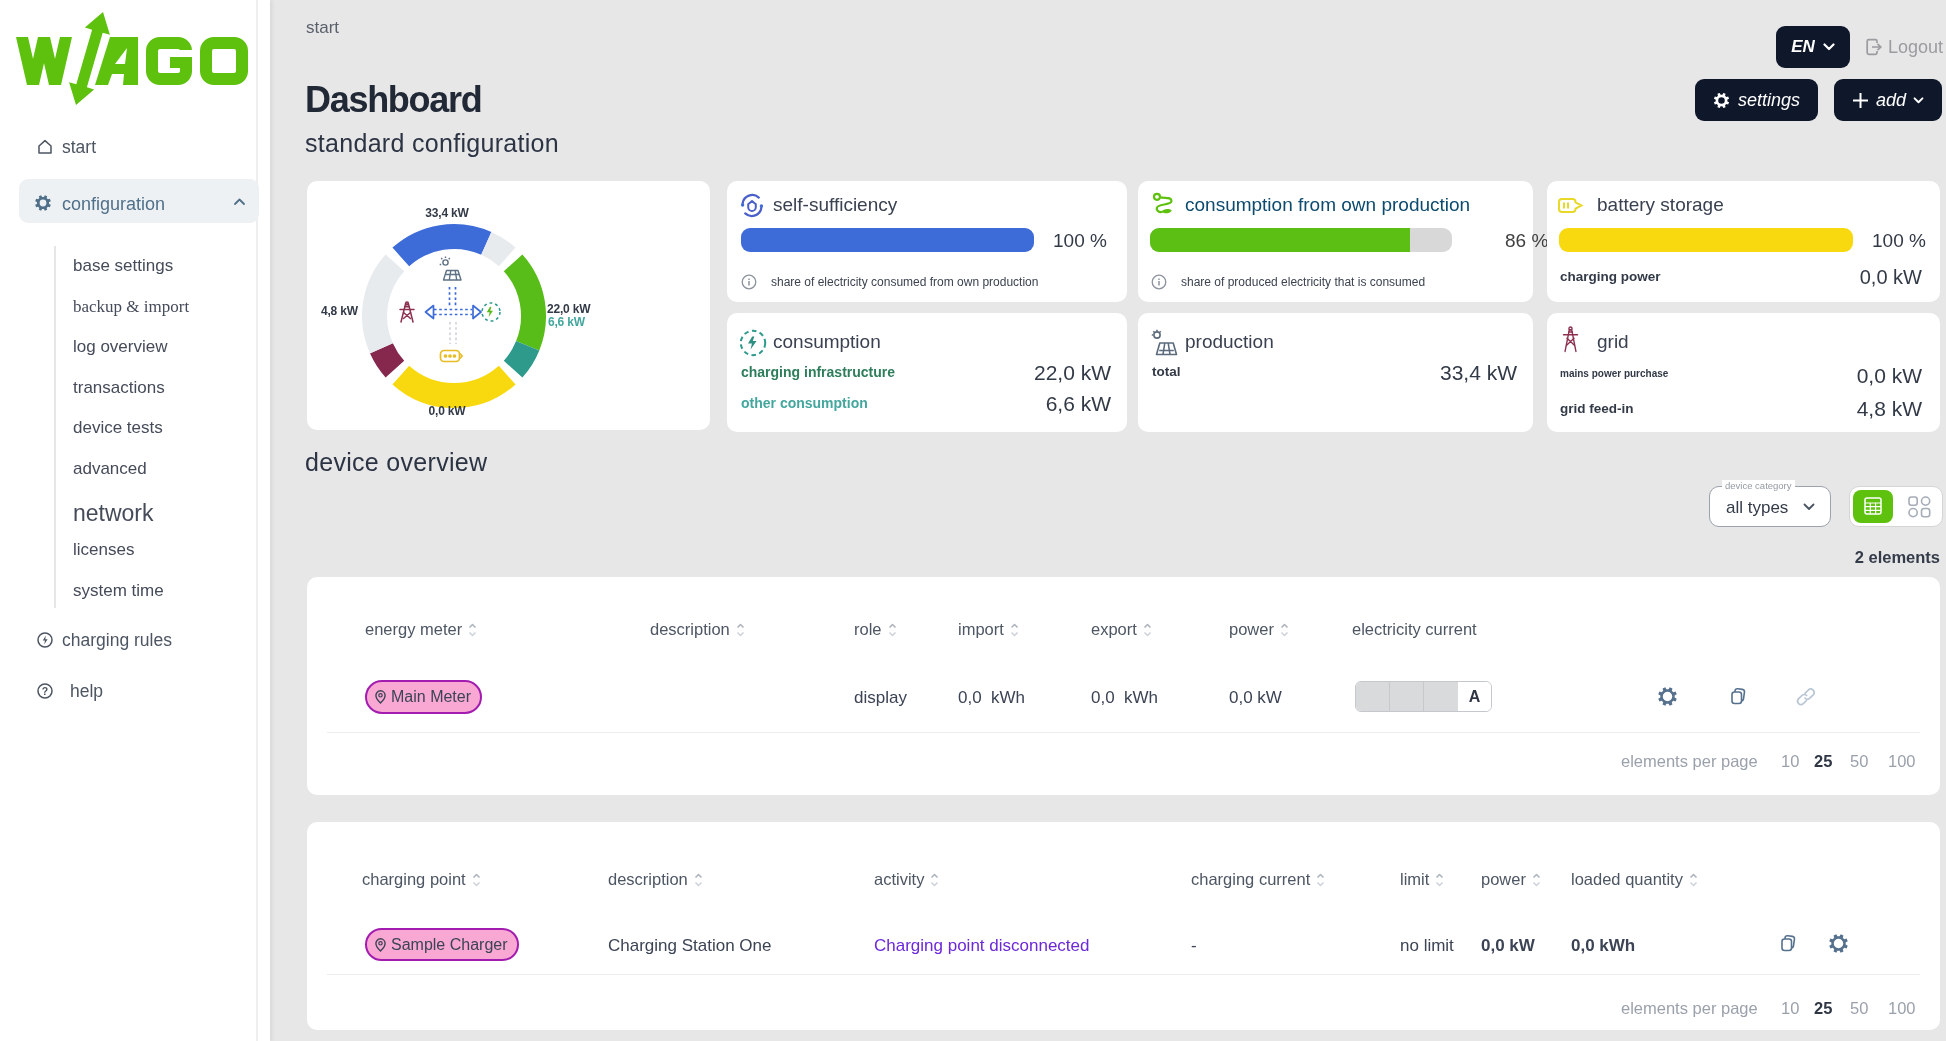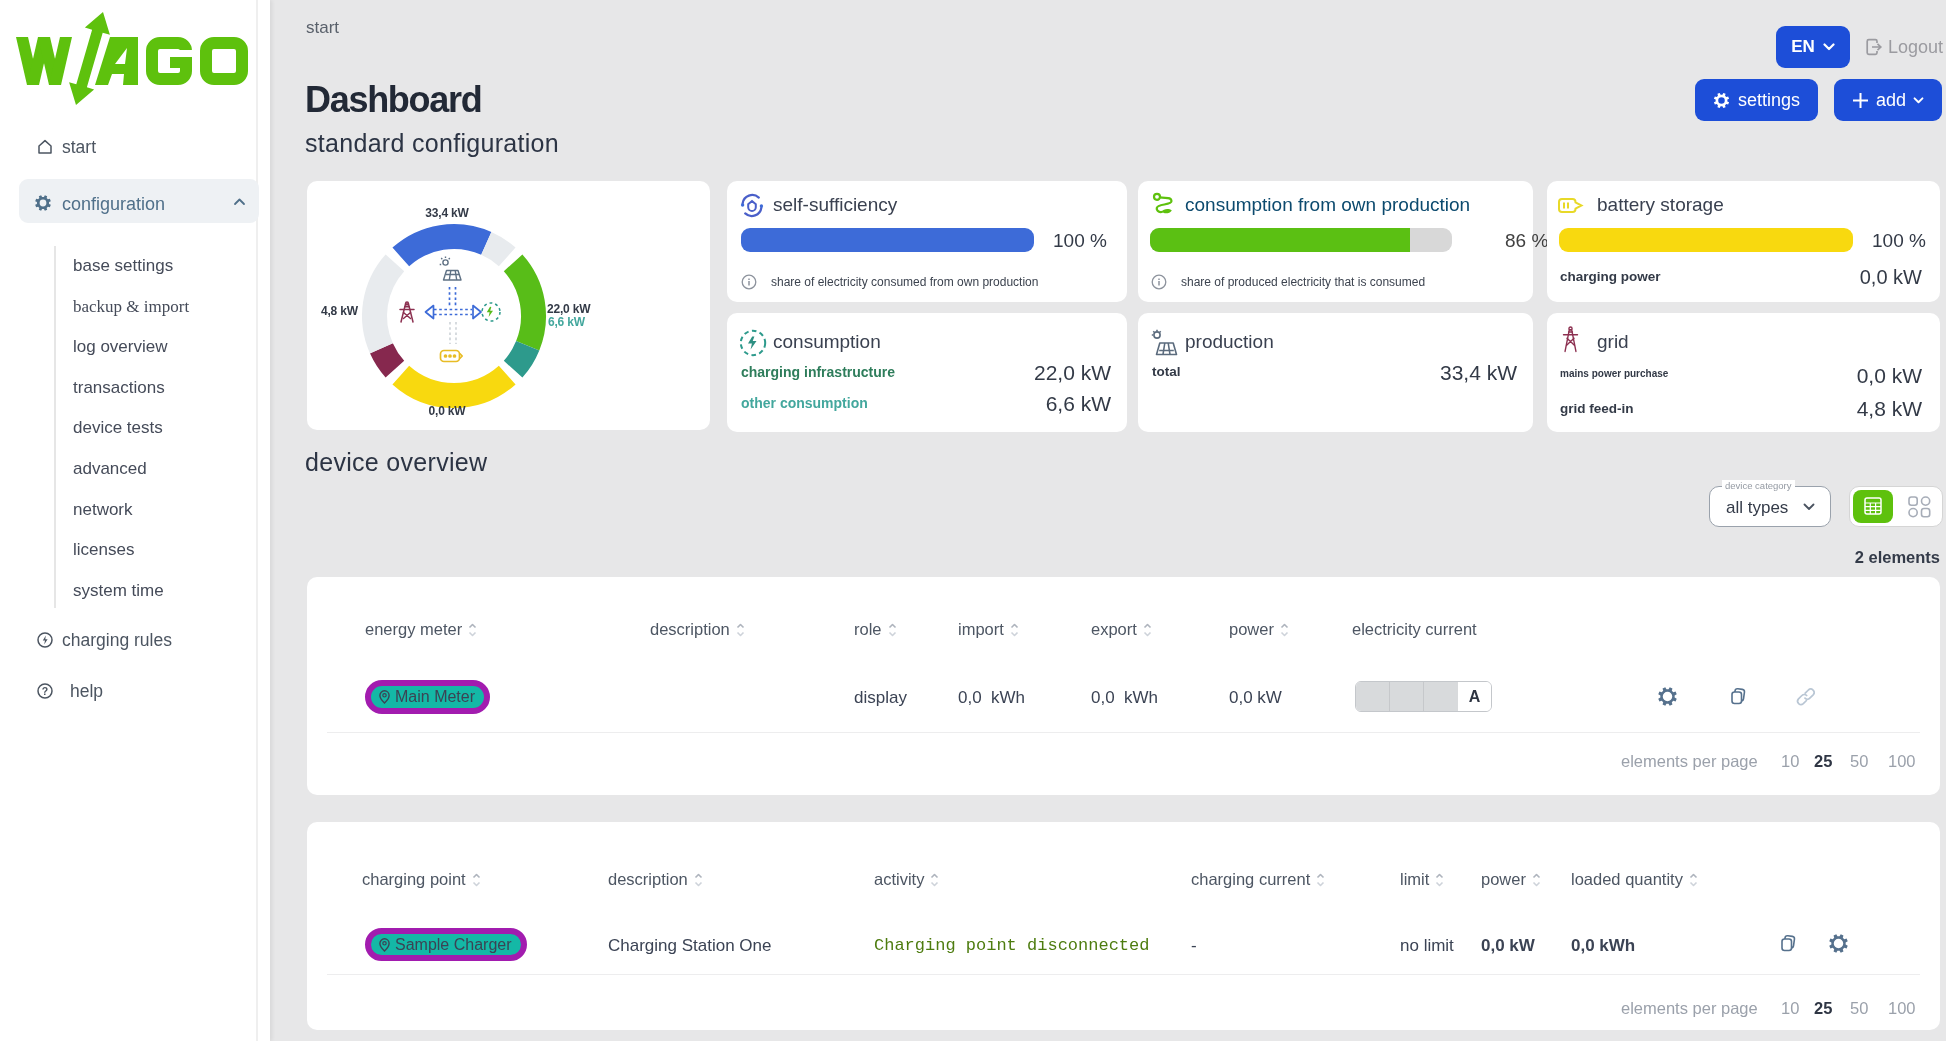--- a/index.html
+++ b/index.html
@@ -1,21 +1,21 @@
 <!DOCTYPE html>
 <html><head><meta charset="utf-8">
 <style>
 *{margin:0;padding:0;box-sizing:border-box;}
 html,body{width:1946px;height:1041px;background:#e7e7e8;font-family:"Liberation Sans",sans-serif;color:#3a4150;overflow:hidden;position:relative;}
 .abs{position:absolute;}
 .card{position:absolute;background:#fff;border-radius:10px;}
-.btn{position:absolute;background:#1d4ed8;border-radius:9px;color:#fff;display:flex;align-items:center;justify-content:center;gap:8px;}
+.btn{position:absolute;background:#0f172a;border-radius:9px;color:#fff;display:flex;align-items:center;justify-content:center;gap:8px;font-style:italic;}
 .hdr{position:absolute;font-size:16.5px;color:#4d5663;font-weight:500;white-space:nowrap;}
 .cell{position:absolute;font-size:17px;color:#3b4354;white-space:nowrap;}
-.pill{position:absolute;background:#14b8a6;border:6px solid #a21caf;border-radius:17px;display:flex;align-items:center;font-size:16px;color:#3b4354;padding:0 9px 0 6px;gap:1px;}
+.pill{position:absolute;background:#f9a8d4;border:2px solid #a21caf;border-radius:17px;display:flex;align-items:center;font-size:16px;color:#3b4354;padding:0 9px 0 6px;gap:1px;}
 .pgtxt{position:absolute;font-size:16.5px;color:#9ba1ab;white-space:nowrap;}
 .sort{display:inline-block;margin-left:6px;vertical-align:-2px;}
 </style></head>
 <body>
 
 <div class="abs" style="left:0;top:0;width:270px;height:1041px;background:#fff;box-shadow:2px 0 4px rgba(0,0,0,0.07);"></div>
 <div class="abs" style="left:256px;top:0;width:2px;height:1041px;background:#efefef;"></div>
 
 <svg class="abs" style="left:0;top:0;" width="270" height="120" viewBox="0 0 270 120">
   <g fill="#5ec10d">
@@ -48,21 +48,21 @@
     <polyline points="2,7 6.5,2.5 11,7" fill="none" stroke="#50708a" stroke-width="1.8" stroke-linecap="round" stroke-linejoin="round"></polyline>
   </svg>
 
 <div class="abs" style="left:54px;top:246px;width:2px;height:362px;background:#e6e6e6;"></div>
 <div class="abs" style="left:73px;top:256px;font-size:17px;color:#454b59;">base settings</div>
 <div class="abs" style="left:73px;top:297px;font-size:17px;color:#454b59;font-family:Liberation Serif, serif;">backup &amp; import</div>
 <div class="abs" style="left:73px;top:337px;font-size:17px;color:#454b59;">log overview</div>
 <div class="abs" style="left:73px;top:378px;font-size:17px;color:#454b59;">transactions</div>
 <div class="abs" style="left:73px;top:418px;font-size:17px;color:#454b59;">device tests</div>
 <div class="abs" style="left:73px;top:459px;font-size:17px;color:#454b59;">advanced</div>
-<div class="abs" style="left:73px;top:500px;font-size:17px;color:#454b59;">network</div>
+<div class="abs" style="left:73px;top:500px;font-size:23px;color:#454b59;">network</div>
 <div class="abs" style="left:73px;top:540px;font-size:17px;color:#454b59;">licenses</div>
 <div class="abs" style="left:73px;top:581px;font-size:17px;color:#454b59;">system time</div>
 
 <svg class="abs" style="left:36px;top:631px" width="18" height="18" viewBox="0 0 18 18">
     <circle cx="9" cy="9" r="7" fill="none" stroke="#4c5561" stroke-width="1.5"></circle>
     <path d="M9.8,4.5 L6.8,9.5 h2.2 L8.2,13.5 L11.6,8.3 H9.3 Z" fill="#4c5561"></path>
   </svg>
 <div class="abs" style="left:62px;top:630px;font-size:17.5px;color:#4c5561;font-weight:500;">charging rules</div>
 
 <svg class="abs" style="left:36px;top:682px" width="18" height="18" viewBox="0 0 18 18">
@@ -359,21 +359,21 @@
     </svg></div>
 <div class="hdr" style="left:1571px;top:870px;">loaded quantity<svg class="sort" width="9" height="14" viewBox="0 0 9 14">
       <polyline points="1.5,4.5 4.5,1.5 7.5,4.5" fill="none" stroke="#aeb4bd" stroke-width="1.6" stroke-linejoin="round"></polyline>
       <polyline points="1.5,9.5 4.5,12.5 7.5,9.5" fill="none" stroke="#ced3da" stroke-width="1.6" stroke-linejoin="round"></polyline>
     </svg></div>
 <div class="pill" style="left:365px;top:928px;height:33px;"><svg width="15" height="16" viewBox="0 0 15 16" style="margin-right:2px;">
       <path d="M7.5,1.8 a4.6,4.6 0 0 1 4.6,4.6 c0,3 -4.6,7.6 -4.6,7.6 s-4.6,-4.6 -4.6,-7.6 a4.6,4.6 0 0 1 4.6,-4.6 z" fill="none" stroke="#3b4354" stroke-width="1.4"></path>
       <circle cx="7.5" cy="6.3" r="1.7" fill="none" stroke="#3b4354" stroke-width="1.2"></circle>
     </svg>Sample Charger</div>
 <div class="cell" style="left:608px;top:936px;">Charging Station One</div>
-<div class="cell" style="left:874px;top:936px;color:#4d7c0f;font-family:Liberation Mono, monospace;">Charging point disconnected</div>
+<div class="cell" style="left:874px;top:936px;color:#6d28d9;">Charging point disconnected</div>
 <div class="cell" style="left:1191px;top:936px;">-</div>
 <div class="cell" style="left:1400px;top:936px;">no limit</div>
 <div class="cell" style="left:1481px;top:936px;font-weight:600;">0,0 kW</div>
 <div class="cell" style="left:1571px;top:936px;font-weight:600;">0,0 kWh</div>
 <div class="abs" style="left:1778px;top:933px;"><svg width="20" height="21" viewBox="0 0 20 21">
       <rect x="6.5" y="3" width="9.5" height="11.5" rx="2.5" fill="none" stroke="#56718d" stroke-width="1.6" transform="rotate(8 11 9)"></rect>
       <rect x="4" y="6" width="9.5" height="11.5" rx="2.5" fill="#fff" stroke="#56718d" stroke-width="1.6"></rect>
     </svg></div>
 <svg class="abs" style="left:1828px;top:933px" width="21" height="21" viewBox="0 0 21 21">
     <path d="M17.64,11.57 L19.74,12.72 L18.60,15.46 L16.30,14.79 L14.79,16.30 L15.46,18.60 L12.72,19.74 L11.57,17.64 L9.43,17.64 L8.28,19.74 L5.54,18.60 L6.21,16.30 L4.70,14.79 L2.40,15.46 L1.26,12.72 L3.36,11.57 L3.36,9.43 L1.26,8.28 L2.40,5.54 L4.70,6.21 L6.21,4.70 L5.54,2.40 L8.28,1.26 L9.43,3.36 L11.57,3.36 L12.72,1.26 L15.46,2.40 L14.79,4.70 L16.30,6.21 L18.60,5.54 L19.74,8.28 L17.64,9.43 Z M15.25,10.50 A4.75,4.75 0 1 0 5.75,10.50 A4.75,4.75 0 1 0 15.25,10.50 Z" fill="#56718d" fill-rule="evenodd"></path>

